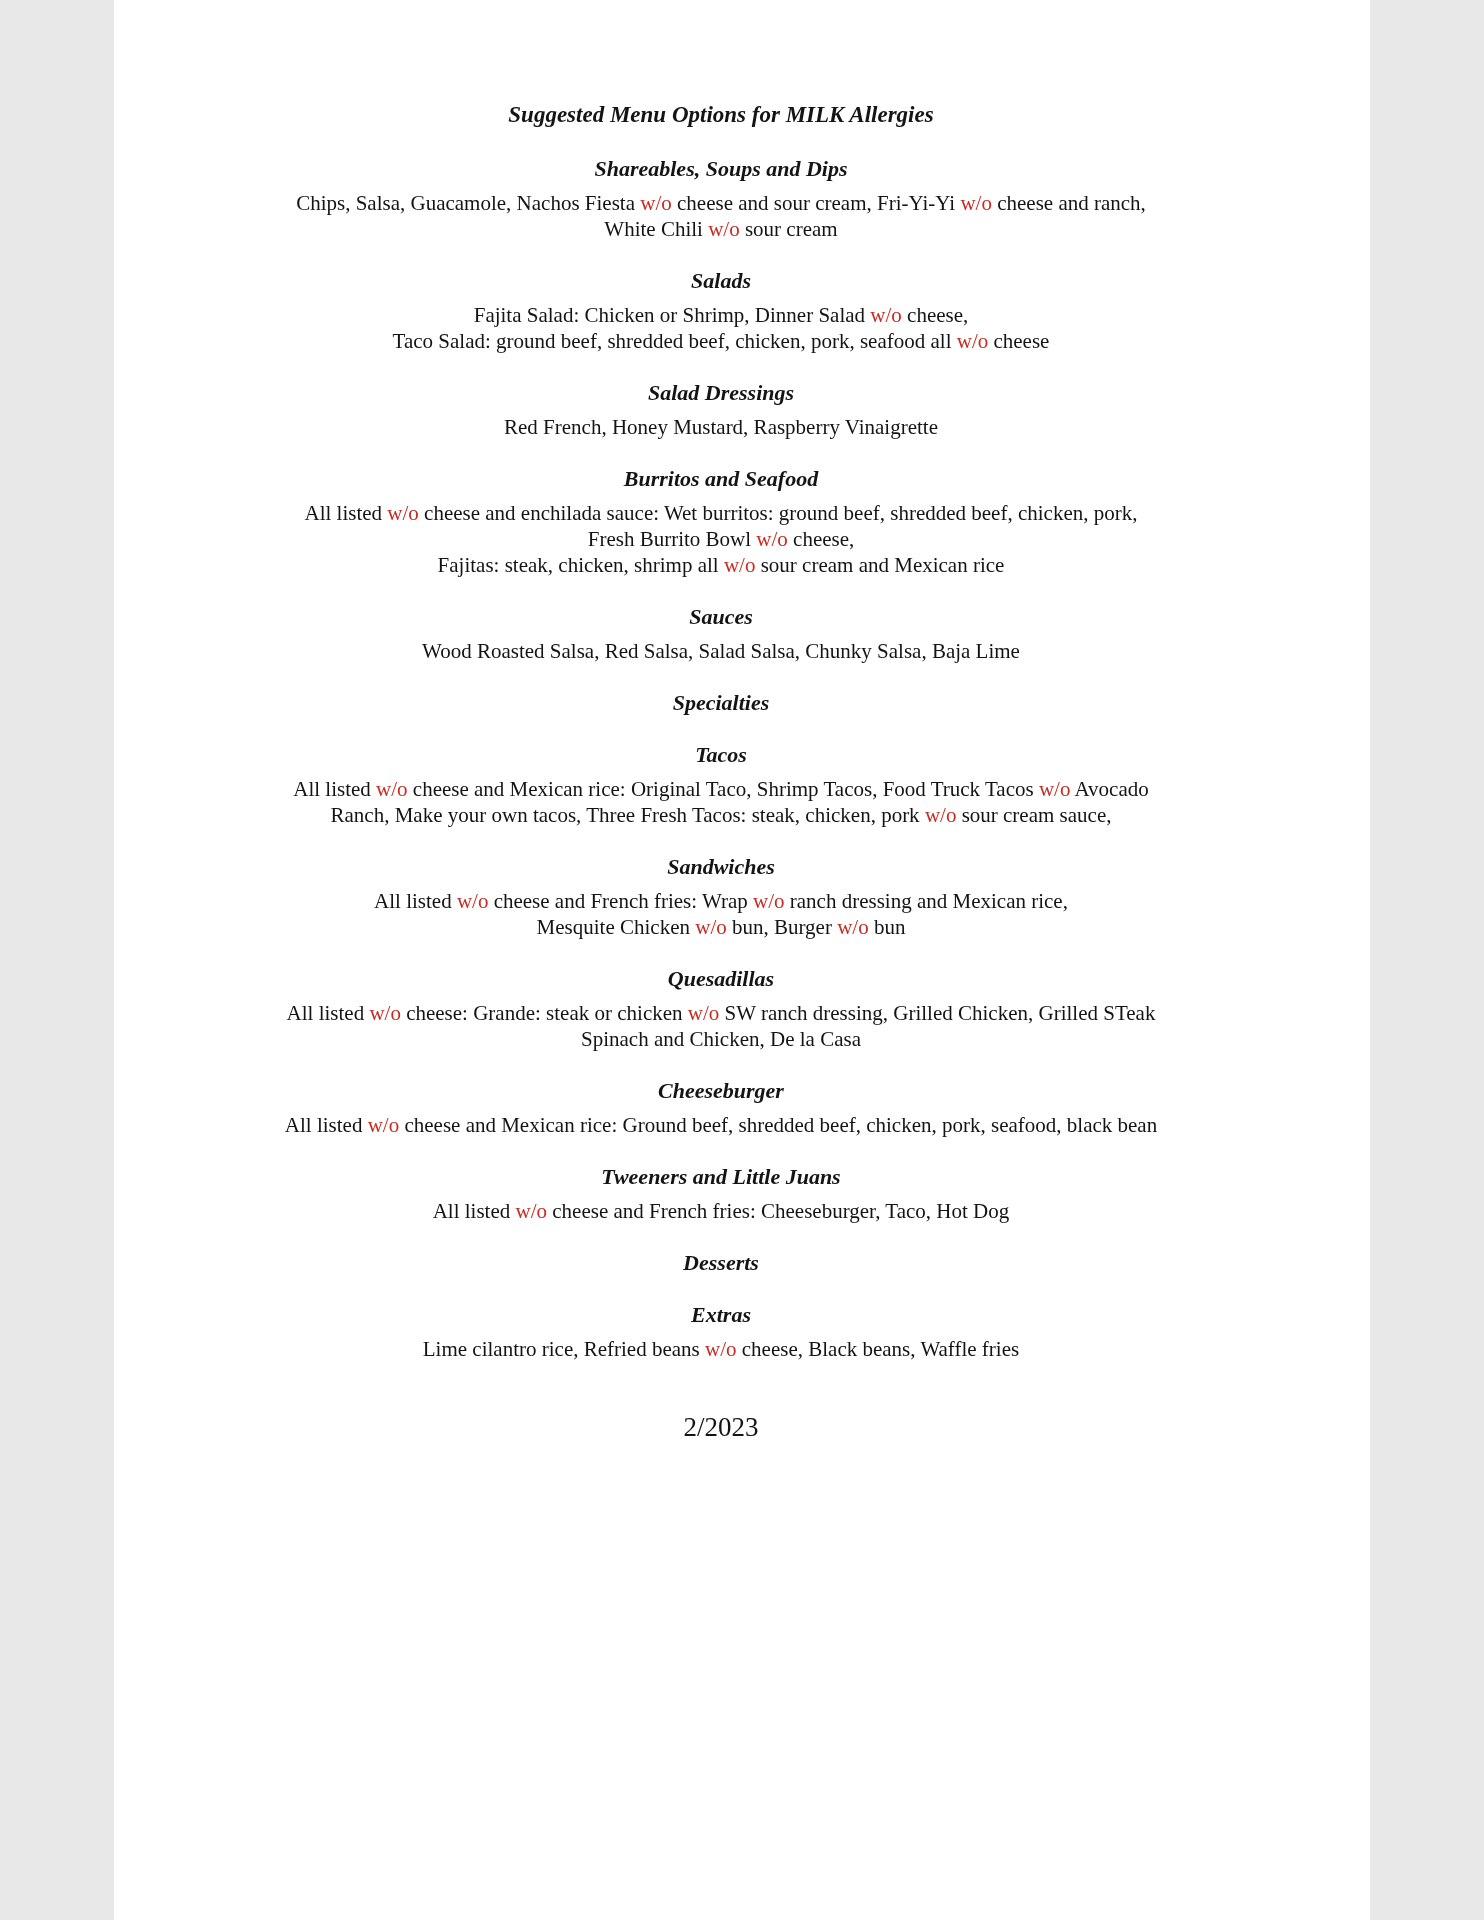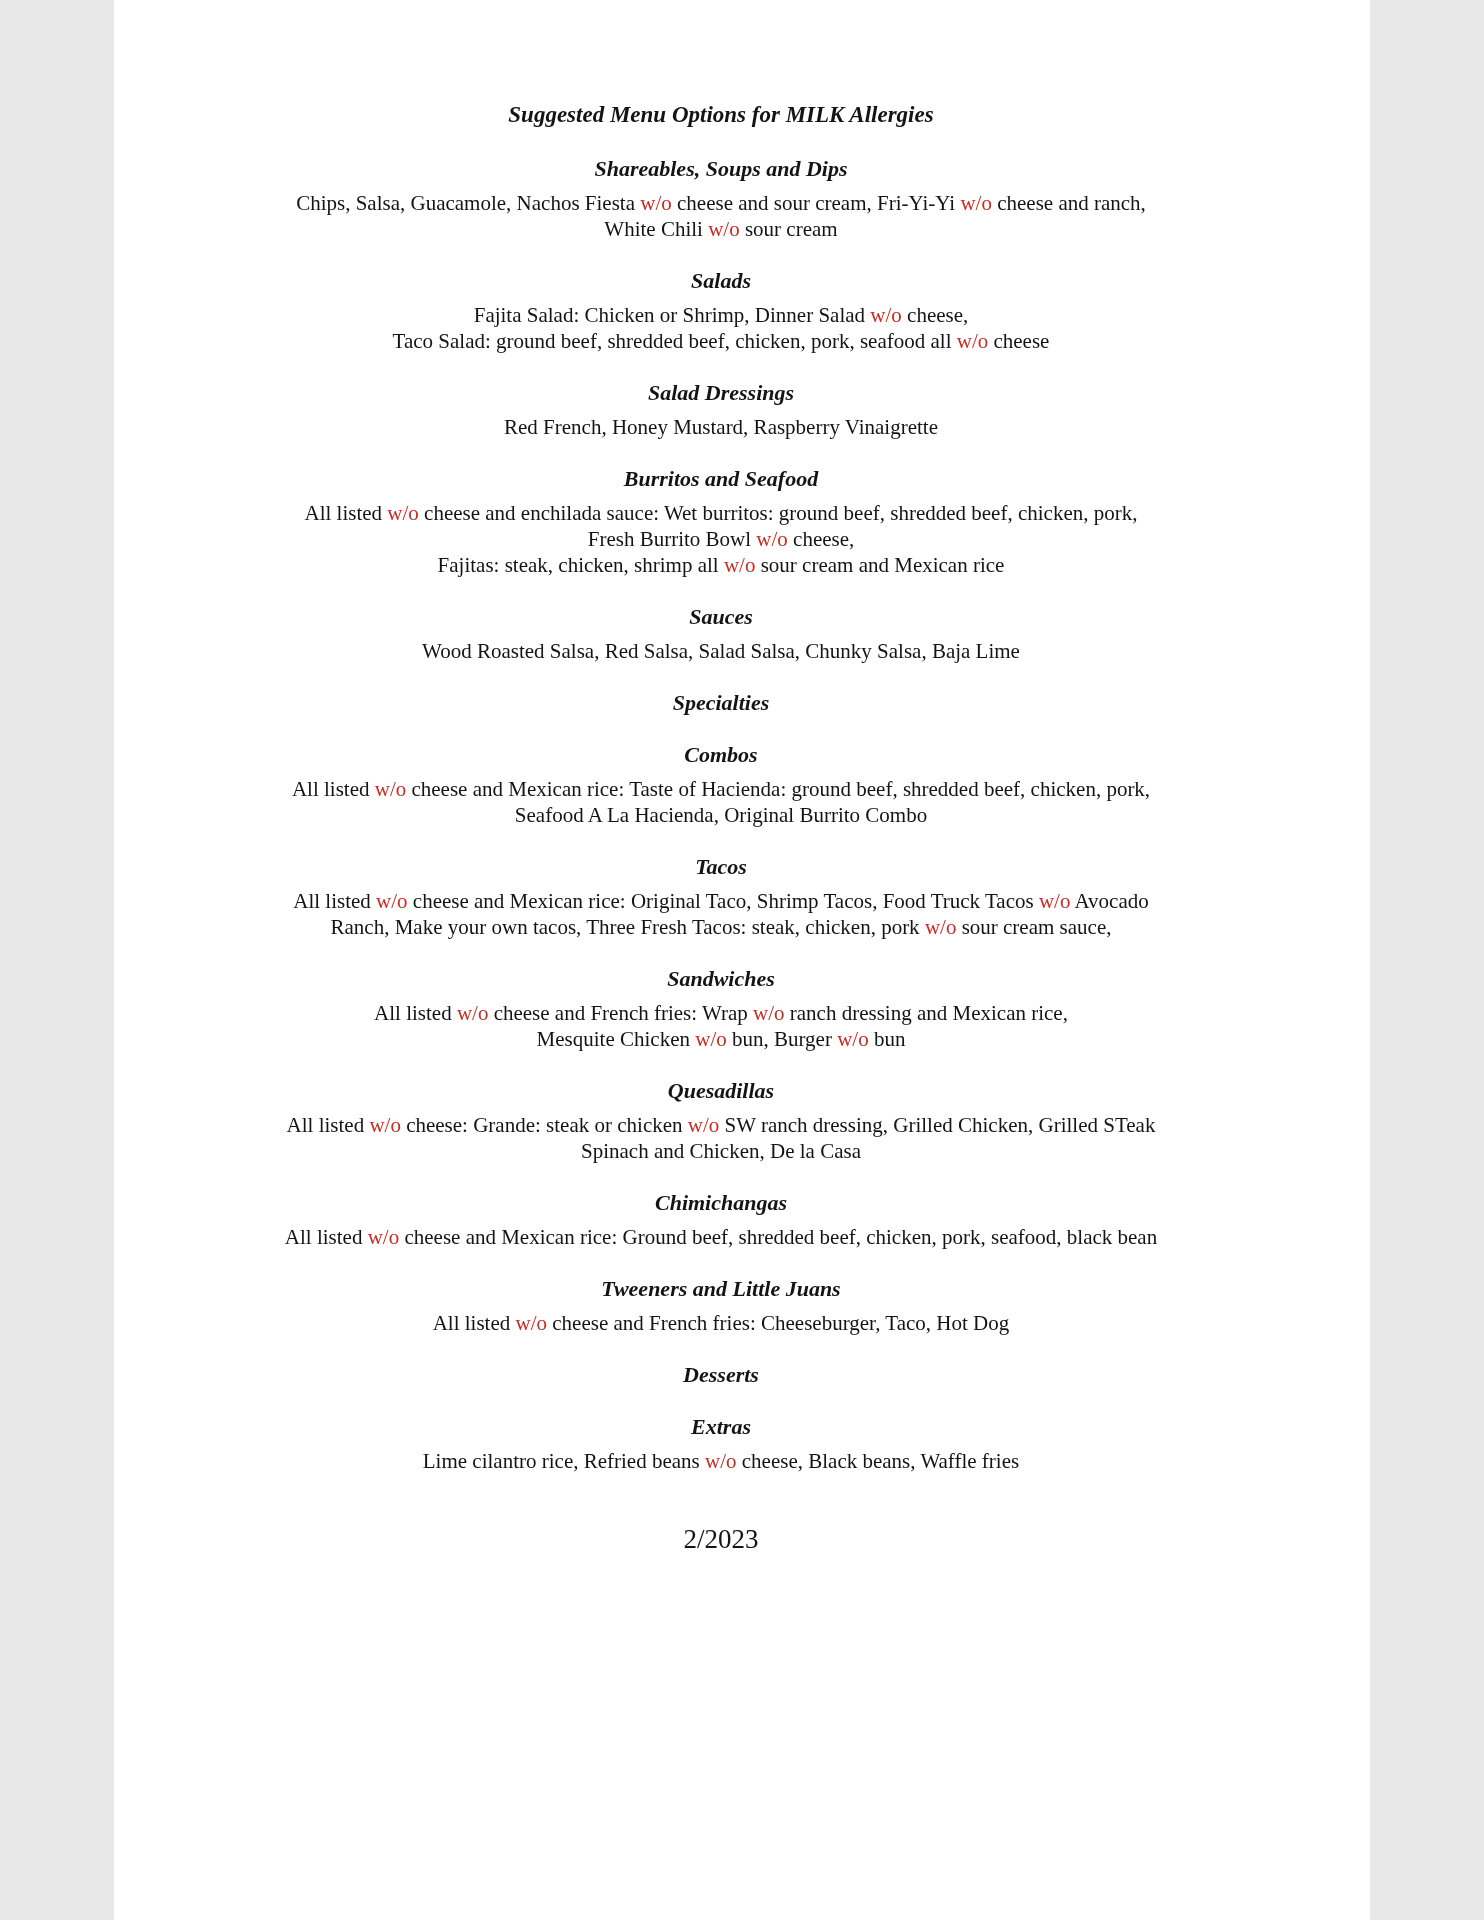--- a/index.html
+++ b/index.html
@@ -89,46 +89,41 @@
 
     <section class="menu-section">
       <h2 class="heading">Sauces</h2>
       <div class="line">Wood Roasted Salsa, Red Salsa, Salad Salsa, Chunky Salsa, Baja Lime</div>
     </section>
 
     <section class="menu-section">
       <h2 class="heading">Specialties</h2>
     </section>
 
-    <section class="menu-section">
-      <h2 class="heading">Combos</h2>
-      <div class="line">All listed <span class="wo">w/o</span> cheese and Mexican rice: Taste of Hacienda: ground beef, shredded beef, chicken, pork,</div>
-      <div class="line">Seafood A La Hacienda, Original Burrito Combo</div>
-    </section>
 
     <section class="menu-section">
       <h2 class="heading">Tacos</h2>
       <div class="line">All listed <span class="wo">w/o</span> cheese and Mexican rice: Original Taco, Shrimp Tacos, Food Truck Tacos <span class="wo">w/o</span> Avocado</div>
       <div class="line">Ranch, Make your own tacos, Three Fresh Tacos: steak, chicken, pork <span class="wo">w/o</span> sour cream sauce,</div>
     </section>
 
     <section class="menu-section">
       <h2 class="heading">Sandwiches</h2>
       <div class="line">All listed <span class="wo">w/o</span> cheese and French fries: Wrap <span class="wo">w/o</span> ranch dressing and Mexican rice,</div>
       <div class="line">Mesquite Chicken <span class="wo">w/o</span> bun, Burger <span class="wo">w/o</span> bun</div>
     </section>
 
     <section class="menu-section">
       <h2 class="heading">Quesadillas</h2>
       <div class="line">All listed <span class="wo">w/o</span> cheese: Grande: steak or chicken <span class="wo">w/o</span> SW ranch dressing, Grilled Chicken, Grilled STeak</div>
       <div class="line">Spinach and Chicken, De la Casa</div>
     </section>
 
     <section class="menu-section">
-      <h2 class="heading">Chimichangas</h2>
+      <h2 class="heading">Cheeseburger</h2>
       <div class="line">All listed <span class="wo">w/o</span> cheese and Mexican rice: Ground beef, shredded beef, chicken, pork, seafood, black bean</div>
     </section>
 
     <section class="menu-section">
       <h2 class="heading">Tweeners and Little Juans</h2>
       <div class="line">All listed <span class="wo">w/o</span> cheese and French fries: Cheeseburger, Taco, Hot Dog</div>
     </section>
 
     <section class="menu-section">
       <h2 class="heading">Desserts</h2>

